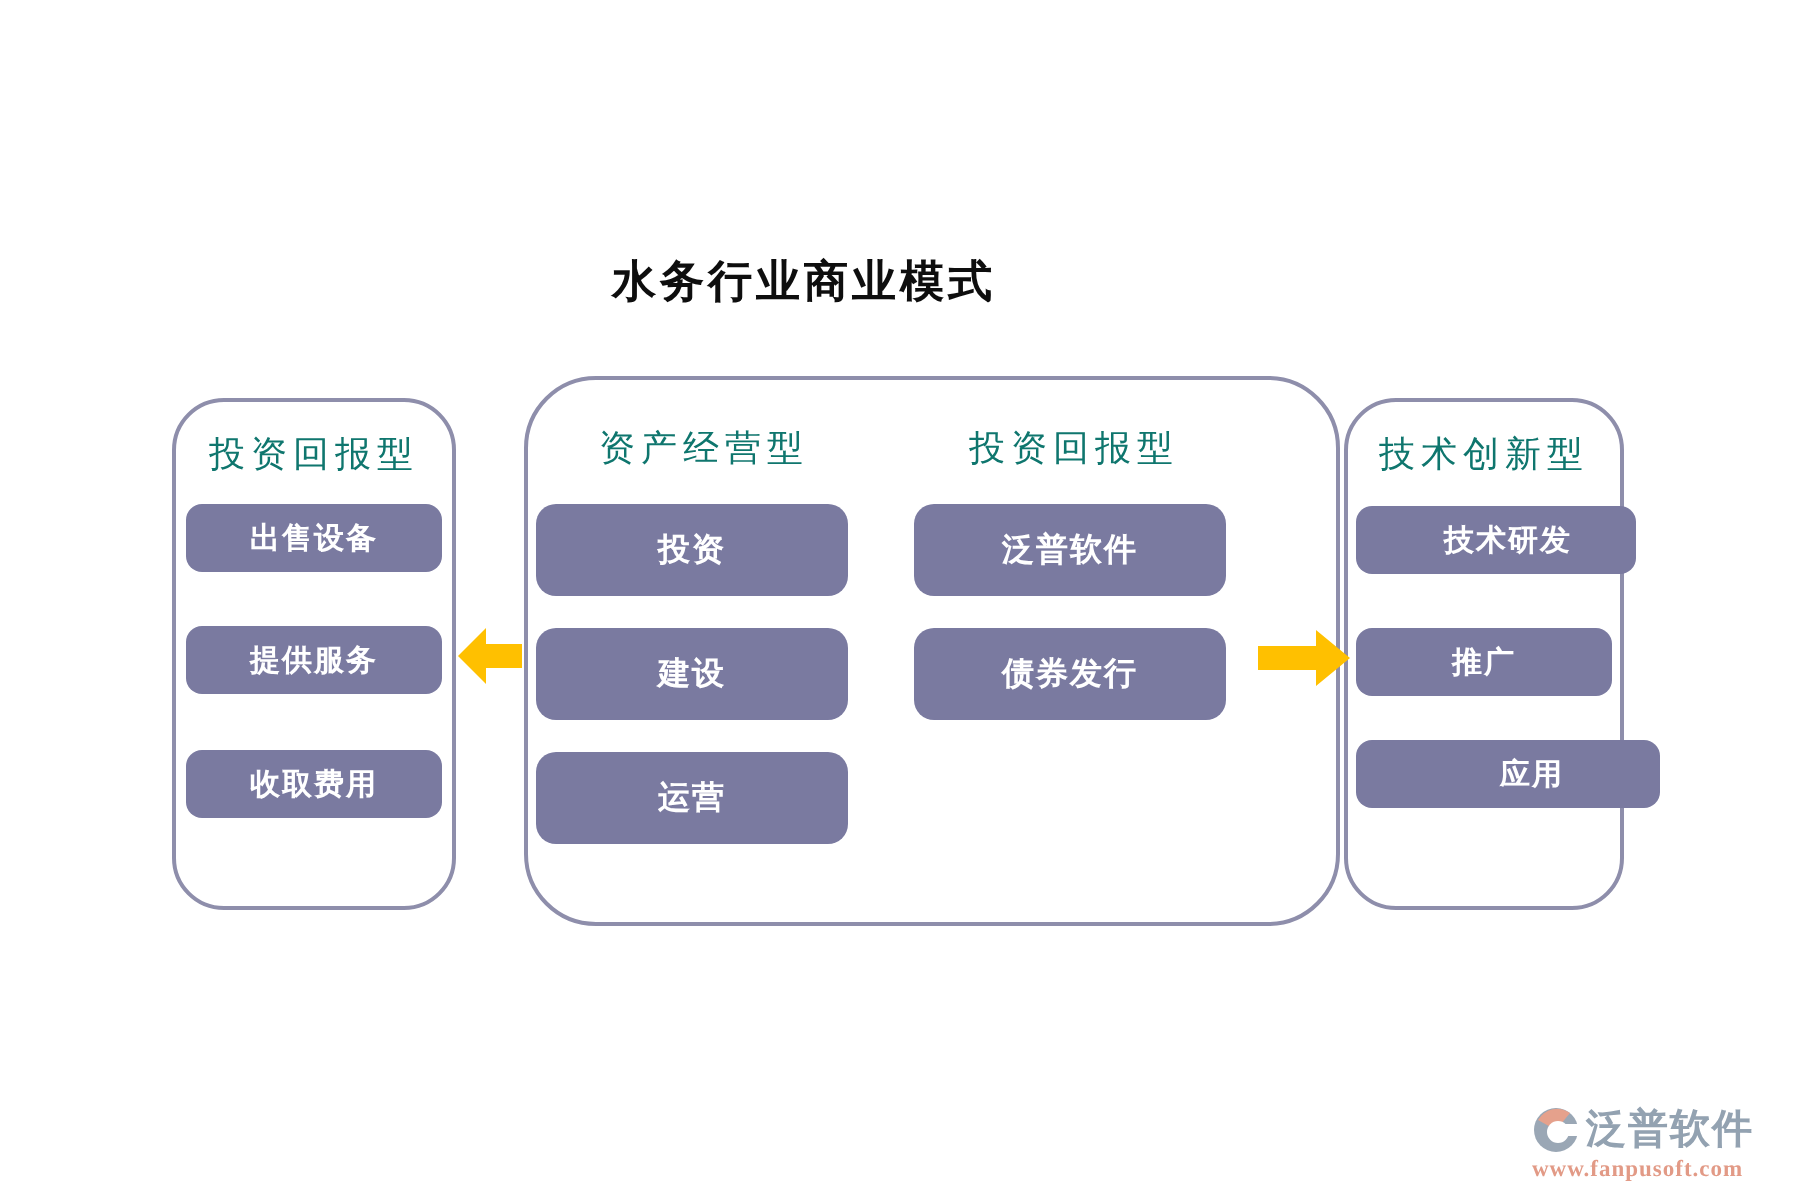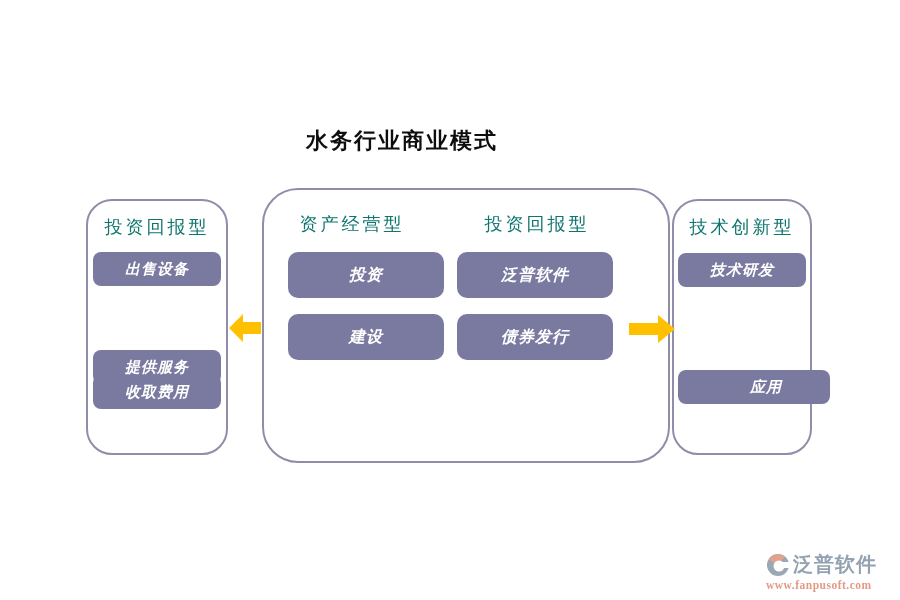--- a/index.html
+++ b/index.html
@@ -24,29 +24,29 @@
     font-size:18px;color:#0f766e;letter-spacing:3px;white-space:nowrap;
     text-align:center;
   }
   .hdr-left {left:0;top:14px;width:138px;}
   .hdr-right{left:0;top:14px;width:136px;}
   .hdr-col1 {left:10px;top:22px;width:156px;}
   .hdr-col2 {left:195px;top:22px;width:156px;}
   .node-btn{
     position:absolute;background:#7a7aa0;border-radius:8px;
     color:#ffffff;font-weight:bold;font-size:15px;letter-spacing:1px;
-    display:flex;align-items:center;justify-content:center;white-space:nowrap;font-style:italic;
+    display:flex;align-items:center;justify-content:center;white-space:nowrap;
   }
   .box-left .node-btn ,.box-right .node-btn{width:128px;height:34px;}
   .box-left .node-btn {left:5px;}
   .box-right .node-btn{left:4px;}
-  .bl1{top:51px;} .bl2{top:112px;margin-top:37px;} .bl3{top:174px;}
-  .br1{top:52px;} .br2{top:113px;} .br3{top:169px;padding-left:24px;}
+  .bl1{top:51px;} .bl2{top:112px;} .bl3{top:174px;}
+  .br1{top:52px;padding-left:12px;} .br2{top:113px;} .br3{top:169px;padding-left:24px;}
   .box-mid .node-btn{width:156px;height:46px;border-radius:10px;font-size:16px;}
-  .mc1{left:24px;}  .mc2{left:193px;}
+  .mc1{left:4px;}  .mc2{left:193px;}
   .mr1{top:62px;} .mr2{top:124px;} .mr3{top:186px;}
   .flow-arrow{position:absolute;}
   .arrow-left {left:229px;top:314px;}
   .arrow-right{left:629px;top:315px;}
   .watermark{
     position:absolute;left:296px;top:196px;width:120px;height:70px;
     pointer-events:none;
   }
   .wm-text{
     position:absolute;left:22px;top:16px;
@@ -95,28 +95,30 @@
     <div class="node-btn bl2">提供服务</div>
     <div class="node-btn bl3">收取费用</div>
   </div>
 
   <div class="group-box box-mid">
     <div class="group-header hdr-col1">资产经营型</div>
     <div class="group-header hdr-col2">投资回报型</div>
 
     <div class="node-btn mc1 mr1">投资</div>
     <div class="node-btn mc1 mr2">建设</div>
+    <div class="node-btn mc1 mr3">运营</div>
 
     <div class="node-btn mc2 mr1">泛普软件</div>
     <div class="node-btn mc2 mr2">债券发行</div>
   </div>
 
   <div class="group-box box-right">
     <div class="group-header hdr-right">技术创新型</div>
     <div class="node-btn br1">技术研发</div>
+    <div class="node-btn br2">推广</div>
     <div class="node-btn br3">应用</div>
   </div>
 
   <svg class="flow-arrow arrow-left" width="32" height="28" viewBox="0 0 32 28">
     <polygon points="0,14 14,0 14,8 32,8 32,20 14,20 14,28" fill="#ffc000"></polygon>
   </svg>
   <svg class="flow-arrow arrow-right" width="46" height="28" viewBox="0 0 46 28">
     <polygon points="0,8 29,8 29,0 46,14 29,28 29,20 0,20" fill="#ffc000"></polygon>
   </svg>
 

